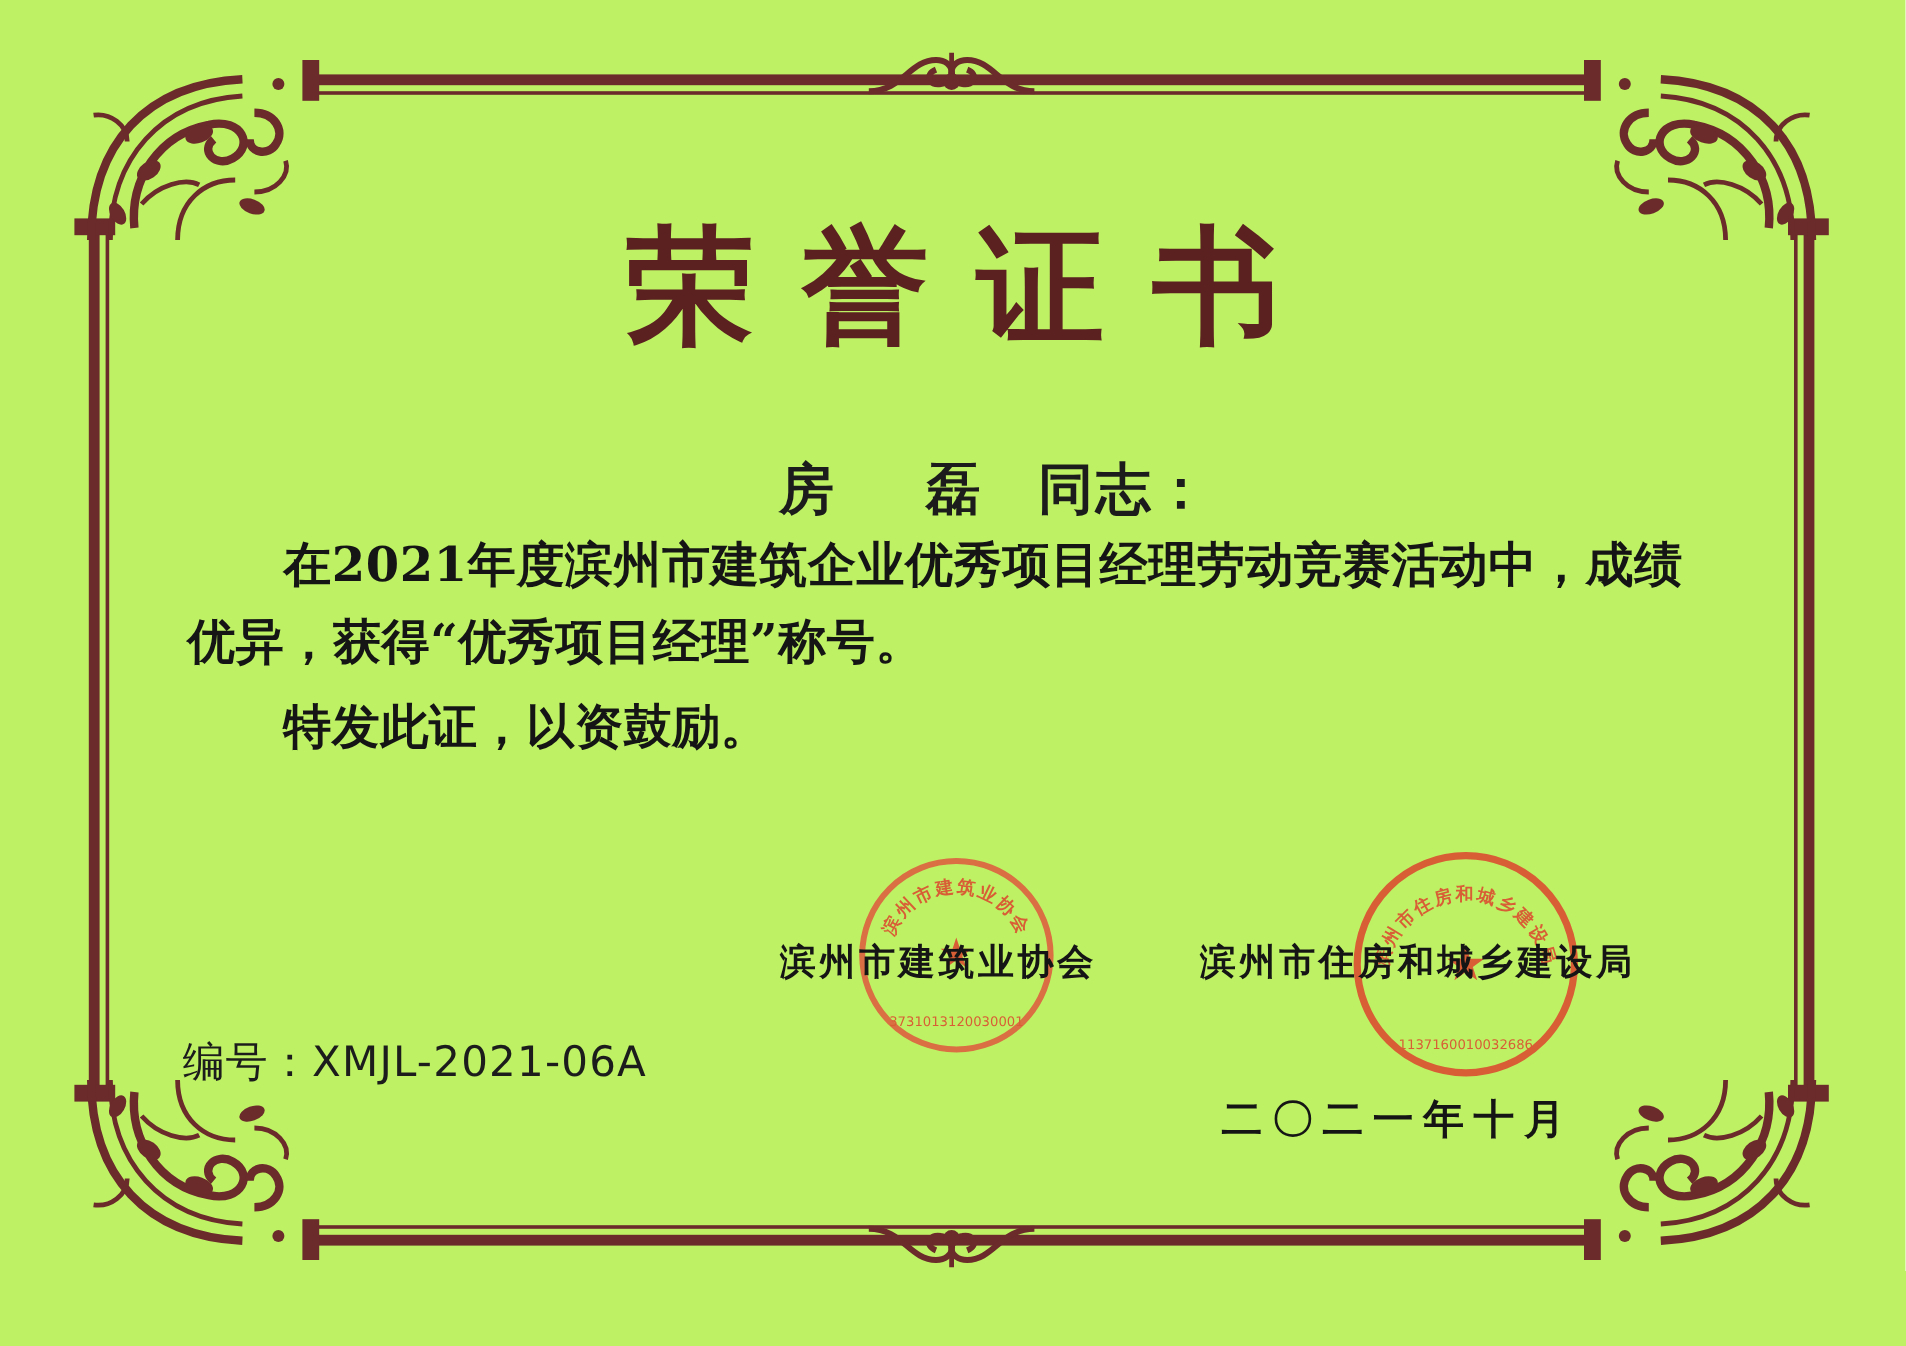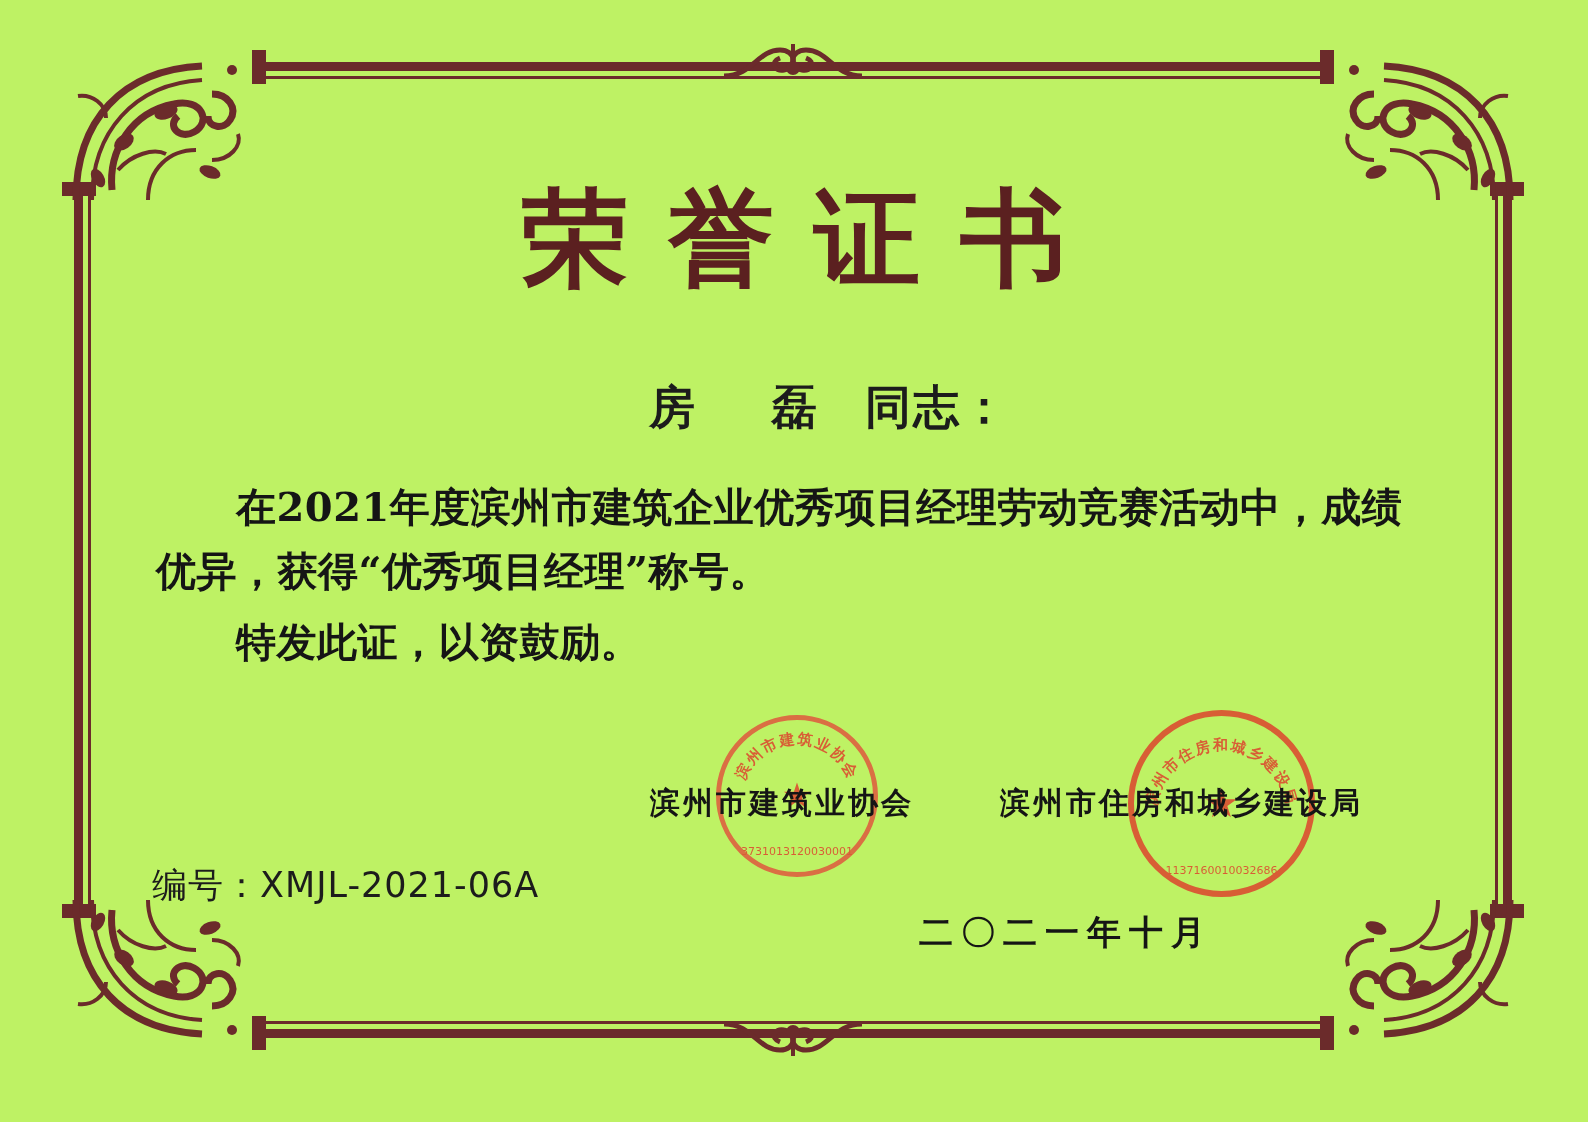--- a/index.html
+++ b/index.html
@@ -110,21 +110,20 @@
     font-family: "DejaVu Serif", "Liberation Serif", serif;
     letter-spacing: 2px;
     text-align: center;
   }
   .recipient-name {
     letter-spacing: 30px;
     padding-right: 18px;
   }
 
   .body-text {
-    margin-top: 36px;
     margin-left: 36px;
     width: 1250px;
     font-size: 40px;
     line-height: 1.62;
     color: #151515;
     font-family: "DejaVu Serif", "Liberation Serif", serif;
     font-weight: bold;
     letter-spacing: 0.5px;
   }
   .body-p { text-indent: 80px; margin: 0 0 6px 0; }
@@ -143,24 +142,24 @@
     font-size: 30px;
     font-weight: bold;
     color: #151515;
     font-family: "DejaVu Serif", "Liberation Serif", serif;
     line-height: 1.5;
     letter-spacing: 3px;
   }
 
   .date {
     position: absolute;
-    left: 736px;
+    left: 772px;
     top: 820px;
     width: 420px;
-    text-align: center;
+    text-align: right;
     font-size: 34px;
     font-weight: bold;
     color: #151515;
     font-family: "DejaVu Serif", "Liberation Serif", serif;
     letter-spacing: 8px;
   }
 
   .serial {
     position: absolute;
     left: 32px;

